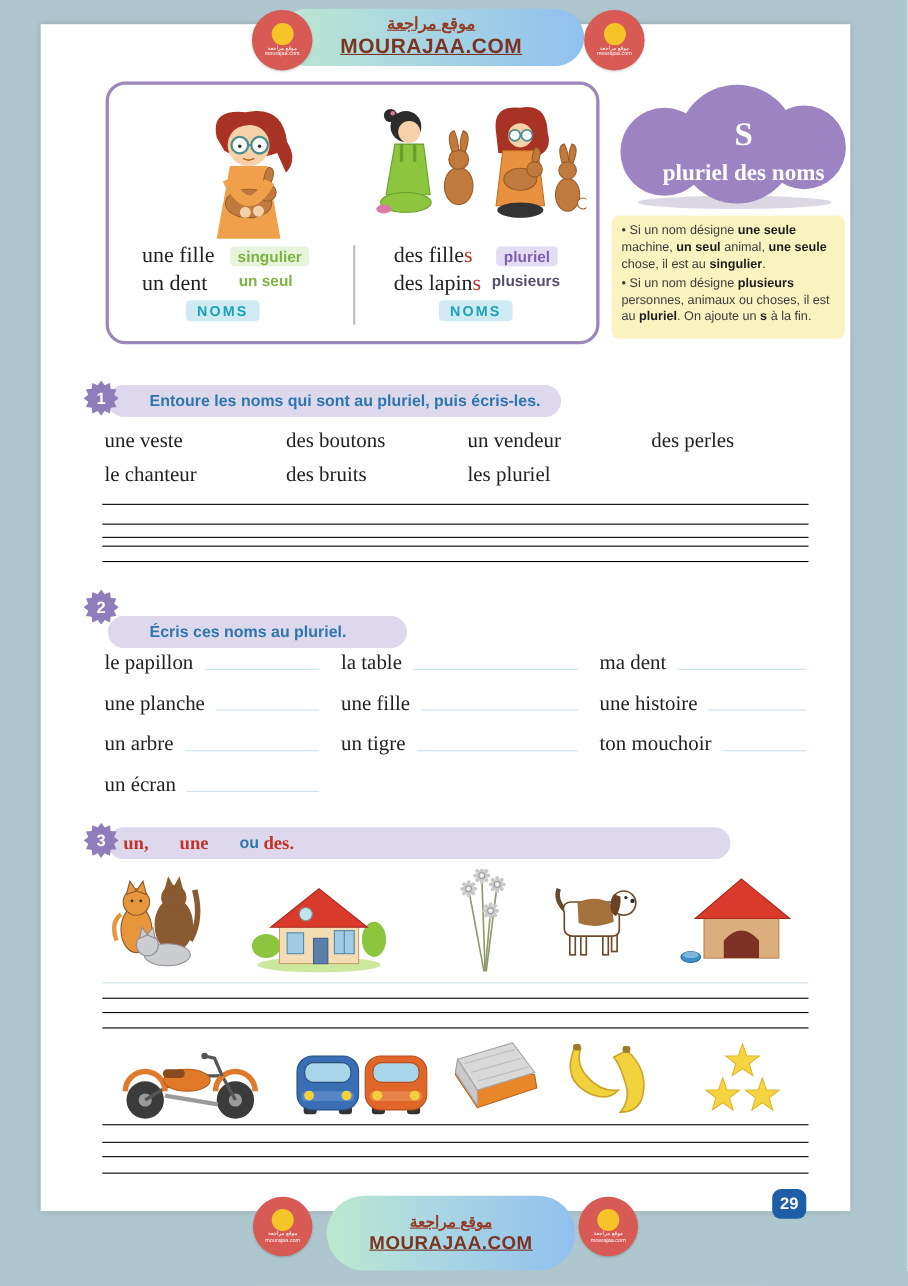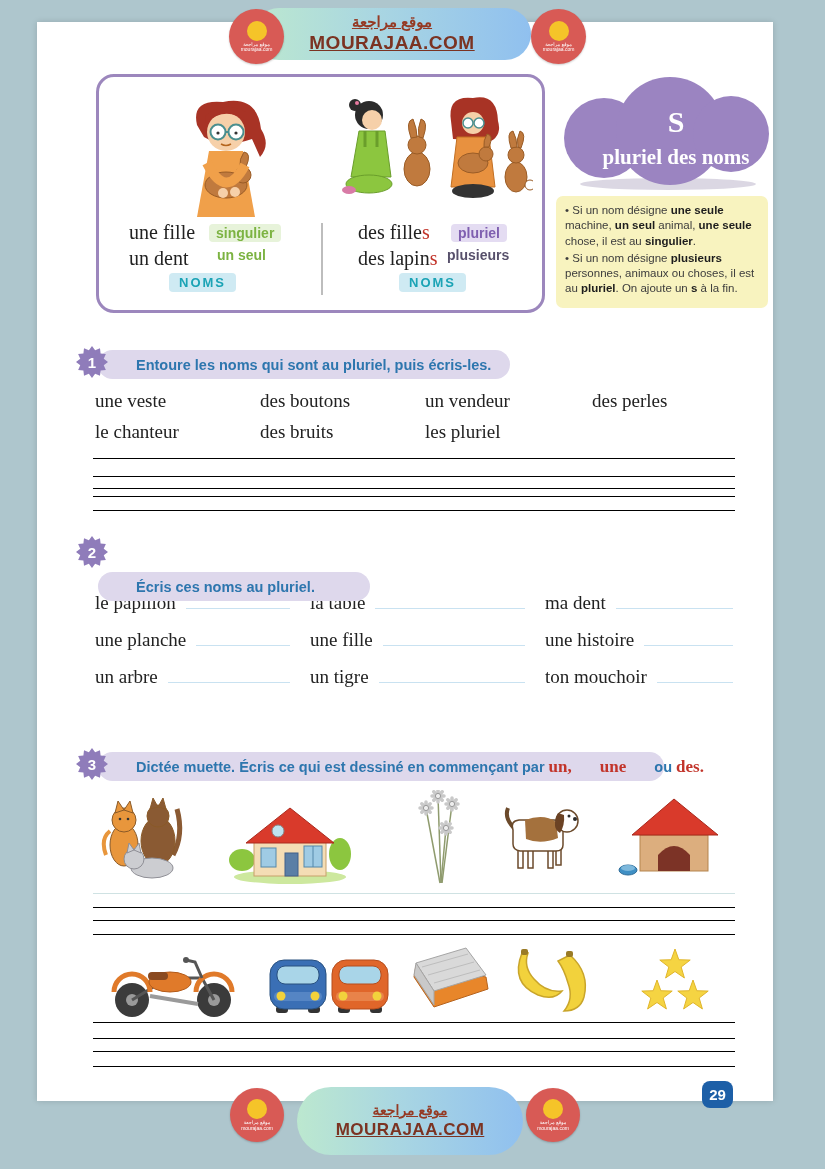--- a/index.html
+++ b/index.html
@@ -60,21 +60,21 @@
 
   
   .burst{width:32px;height:32px;background:#8f7cba;
          clip-path:polygon(50% 0%,59.8% 13.3%,75% 6.7%,76.9% 23.1%,93.3% 25%,86.7% 40.2%,100% 50%,86.7% 59.8%,93.3% 75%,76.9% 76.9%,75% 93.3%,59.8% 86.7%,50% 100%,40.2% 86.7%,25% 93.3%,23.1% 76.9%,6.7% 75%,13.3% 59.8%,0% 50%,13.3% 40.2%,6.7% 25%,23.1% 23.1%,25% 6.7%,40.2% 13.3%);
          display:flex;align-items:center;justify-content:center;color:#fff;font-weight:bold;font-size:15px;z-index:3;}
   .pill{background:#ded8ec;border-radius:15px;color:#2d76ae;font-weight:bold;font-size:14.5px;
         display:flex;align-items:center;padding:0 14px;box-sizing:border-box;z-index:2;}
   .pill .red{color:#c2342a;font-family:"Liberation Serif", serif;font-size:17px;font-weight:bold;white-space:pre;}
   .pill .blue{white-space:pre;margin-left:24px;}
   .b1{left:76px;top:346px;} .p1{left:98px;top:350px;width:412px;height:29px;}
-  .b2{left:76px;top:536px;} .p2{left:98px;top:572px;width:272px;height:29px;}
+  .b2{left:76px;top:536px;} .p2{left:98px;top:560px;width:272px;height:29px;}
   .b3{left:76px;top:748px;} .p3{left:98px;top:752px;width:566px;height:29px;}
 
   
   .ex1-grid{left:95px;top:390px;width:640px;display:grid;
             grid-template-columns:165px 165px 167px 1fr;grid-auto-rows:31px;
             font-size:19px;color:#222;}
 
   
   .lines{left:93px;width:642px;}
   .lines .ln{position:absolute;left:0;width:100%;height:0;border-top:1px solid;}
@@ -264,27 +264,30 @@
       <span class="slot"></span>
     </div>
   <div class="cell">
       <span>un tigre</span>
       <span class="slot"></span>
     </div>
   <div class="cell">
       <span>ton mouchoir</span>
       <span class="slot"></span>
     </div>
+  <div class="cell">
+      <span>un écran</span>
+      <span class="slot"></span>
+    </div>
 </div>
 
 <div class="abs burst b3">
     <span>3</span>
   </div>
 <div class="abs pill p3">
-  <span class="blue">Dictée muette. Écris ce qui est dessiné en commençant par </span>
     <span class="red">un,</span>
     <span class="blue"> </span>
     <span class="red">une</span>
     <span class="blue"> ou </span>
     <span class="red">des.</span>
 </div>
 
 <svg class="abs img i-cats" width="95" height="85" viewBox="0 0 95 85">
   <g stroke="#8a5a28" stroke-width="1">
     <path d="M73,60 Q84,40 77,14" stroke="#8a5a33" stroke-width="5" fill="none"></path>

